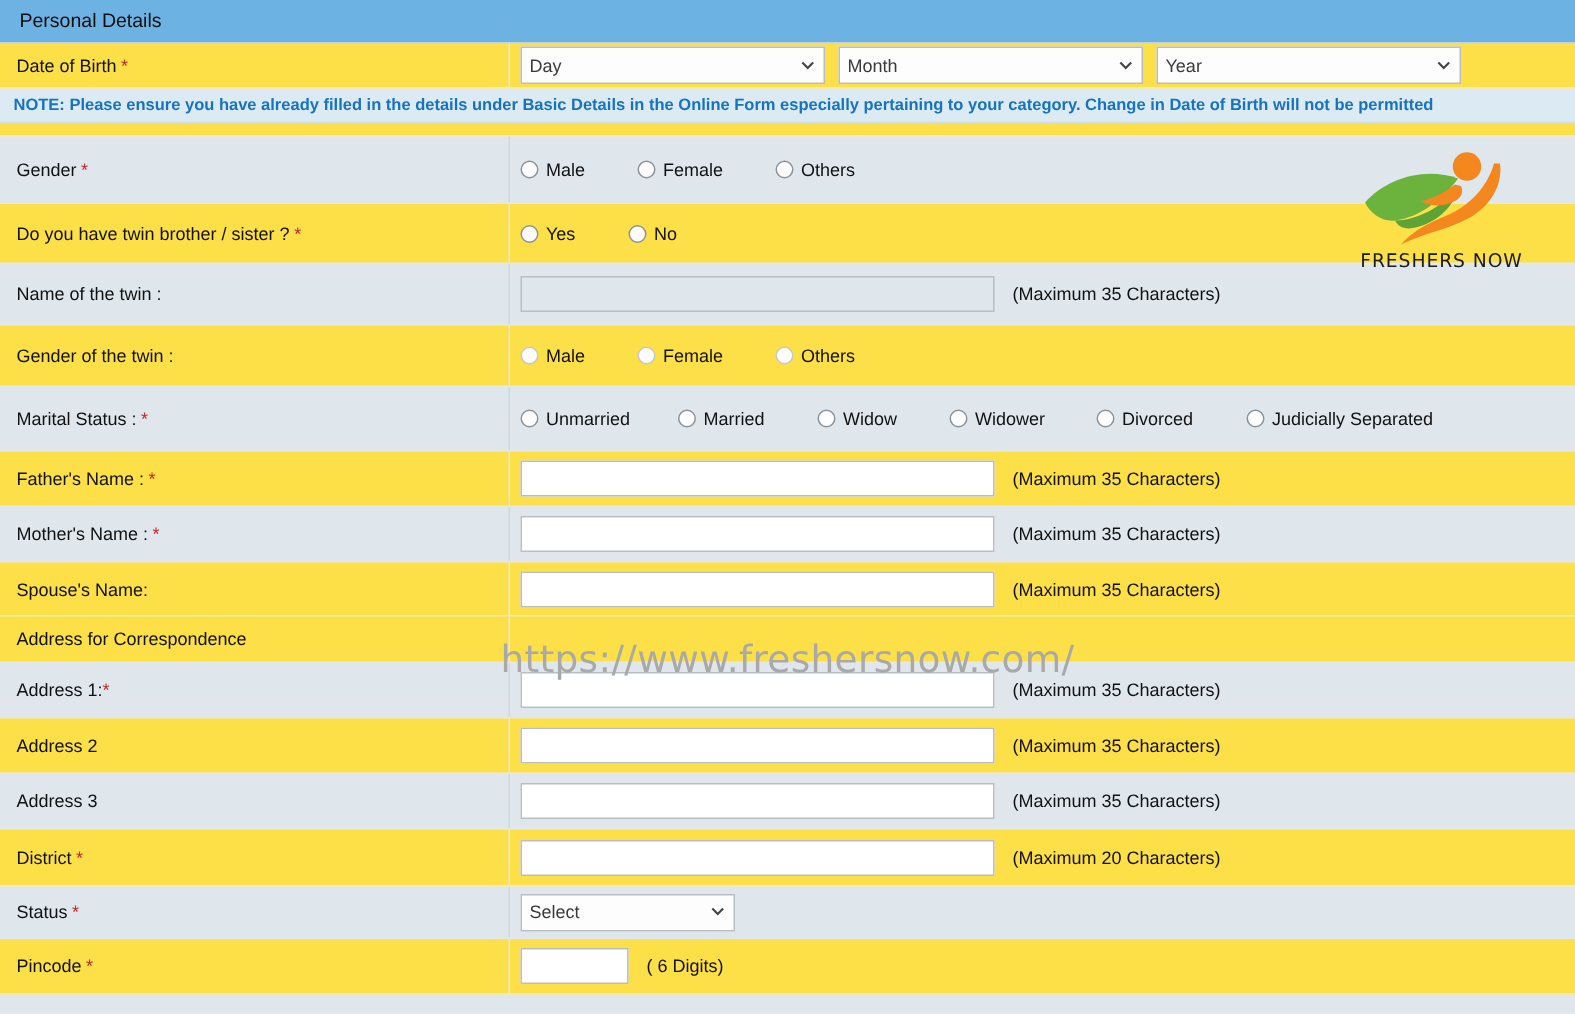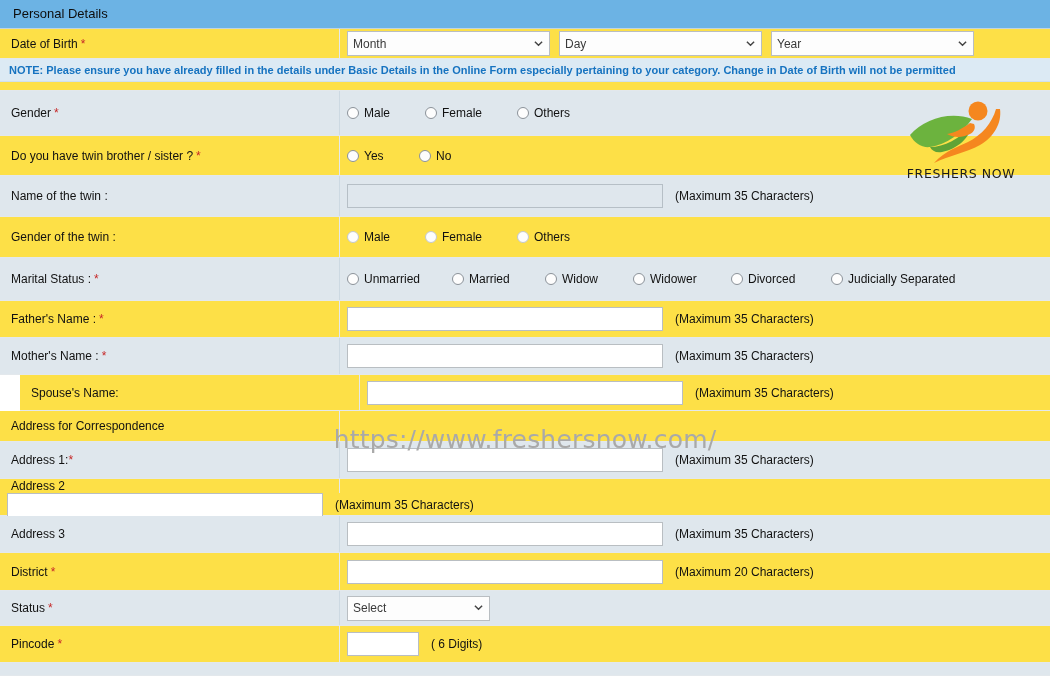--- a/index.html
+++ b/index.html
@@ -209,32 +209,32 @@
   <div class="section-header">Personal Details</div>
 
   <div class="row light" style="height:30px;">
     <div class="label-cell">
       <span>Date of Birth</span>
       <span class="req">*</span>
     </div>
     <div class="field-cell">
       <div class="dob-group">
         <span class="selwrap">
-          <select class="sel dob-month">
-            <option>Month</option>
+          <select class="sel dob-day">
+            <option>Day</option>
           </select>
           <span class="arrow">
             <svg viewBox="0 0 10 10">
                 <path d="M1 3 L5 7 L9 3" fill="none" stroke="#444" stroke-width="1.6"></path>
               </svg>
           </span>
         </span>
         <span class="selwrap">
-          <select class="sel dob-day">
-            <option>Day</option>
+          <select class="sel dob-month">
+            <option>Month</option>
           </select>
           <span class="arrow">
             <svg viewBox="0 0 10 10">
                 <path d="M1 3 L5 7 L9 3" fill="none" stroke="#444" stroke-width="1.6"></path>
               </svg>
           </span>
         </span>
         <span class="selwrap">
           <select class="sel dob-year">
             <option>Year</option>
@@ -377,21 +377,21 @@
     <div class="label-cell">
       <span>Mother's Name :</span>
       <span class="req">*</span>
     </div>
     <div class="field-cell">
       <input class="txt wide" type="text" value="" style="">
       <span class="hint">(Maximum 35 Characters)</span>
     </div>
   </div>
 
-  <div class="row light" style="height:36px;margin-left:20px;">
+  <div class="row light" style="height:36px;">
     <div class="label-cell">
       <span>Spouse's Name:</span>
     </div>
     <div class="field-cell">
       <input class="txt wide" type="text" value="" style="">
       <span class="hint">(Maximum 35 Characters)</span>
     </div>
   </div>
 
   <div class="row light" style="height:31px;">
@@ -405,21 +405,21 @@
     <div class="label-cell">
       <span>Address 1:</span>
       <span class="req" style="margin-left:0;">*</span>
     </div>
     <div class="field-cell">
       <input class="txt wide" type="text" value="" style="">
       <span class="hint">(Maximum 35 Characters)</span>
     </div>
   </div>
 
-  <div class="row light" style="height:37px;flex-direction:column;">
+  <div class="row light" style="height:37px;">
     <div class="label-cell">
       <span>Address 2</span>
     </div>
     <div class="field-cell">
       <input class="txt wide" type="text" value="" style="">
       <span class="hint">(Maximum 35 Characters)</span>
     </div>
   </div>
 
   <div class="row shaded" style="height:37px;">

